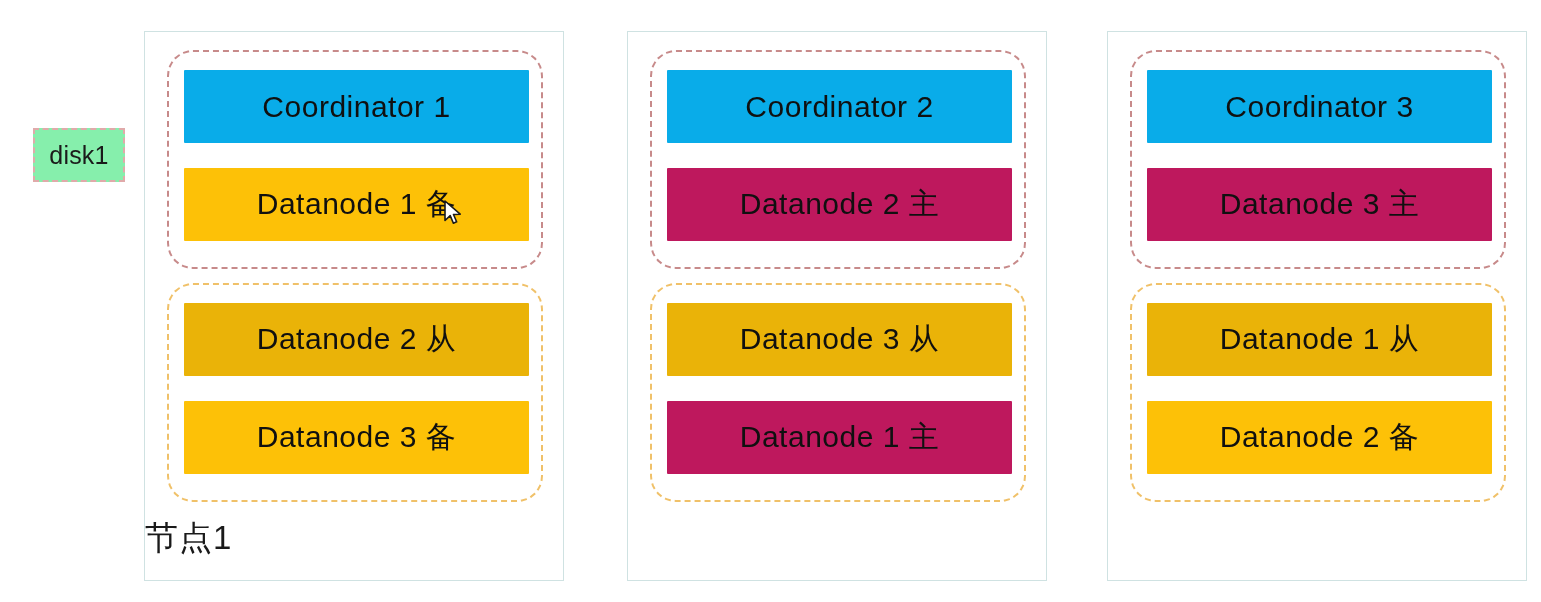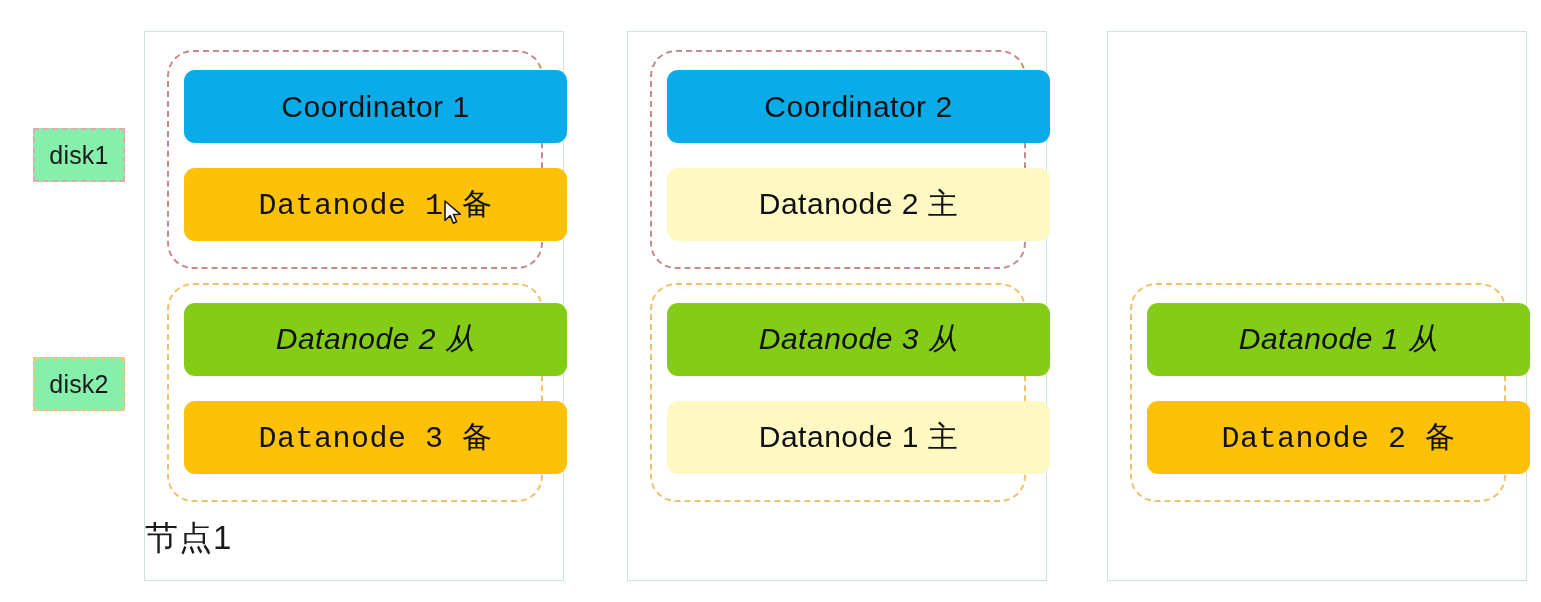--- a/index.html
+++ b/index.html
@@ -78,38 +78,38 @@
     top: 251px;
     height: 219px;
     border: 2px dashed #f0c169;
   }
 
   
   .svc {
     position: absolute;
     box-sizing: border-box;
     left: 15px;
-    width: 383px;
+    width: 345px;
     height: 73px;
-    border-radius: 11px;
+    border-radius: 1px;
     display: flex;
     align-items: center;
     justify-content: center;
     font-size: 30px;
     color: #101010;
     white-space: nowrap;
     letter-spacing: 0.5px;
   }
   .svc.slot-a { top: 18px; }
   .svc.slot-b { top: 116px; }
 
   .svc.blue   { background: #09ace9; }
-  .svc.yellow { background: #fdc107; font-family: Liberation Mono, monospace; }
-  .svc.green  { background: #84cc16; font-style: italic; }
-  .svc.red    { background: #fef9c3; }
+  .svc.yellow { background: #fdc107; }
+  .svc.green  { background: #eab308; }
+  .svc.red    { background: #be185d; }
 
   
   .node-caption {
     position: absolute;
     left: 0;
     right: 0;
     top: 484px;
     font-size: 33px;
     color: #1a1a1a;
     letter-spacing: 1px;
@@ -125,21 +125,20 @@
     pointer-events: none;
   }
 </style>
 </head>
 <body>
 
 <div id="diagram">
 
   <div class="disk-label disk1">disk1</div>
 
-  <div class="disk-label disk2">disk2</div>
 
   <div class="node-panel n1">
 
     <div class="disk-group g1">
       <div class="svc slot-a blue">Coordinator 1</div>
       <div class="svc slot-b yellow">Datanode 1 备</div>
     </div>
 
     <div class="disk-group g2">
       <div class="svc slot-a green">Datanode 2 从</div>
@@ -158,20 +157,24 @@
 
     <div class="disk-group g2">
       <div class="svc slot-a green">Datanode 3 从</div>
       <div class="svc slot-b red">Datanode 1 主</div>
     </div>
 
   </div>
 
   <div class="node-panel n3">
 
+    <div class="disk-group g1">
+      <div class="svc slot-a blue">Coordinator 3</div>
+      <div class="svc slot-b red">Datanode 3 主</div>
+    </div>
 
     <div class="disk-group g2">
       <div class="svc slot-a green">Datanode 1 从</div>
       <div class="svc slot-b yellow">Datanode 2 备</div>
     </div>
 
   </div>
 
   <div id="cursor">
     <svg width="20" height="28" viewBox="0 0 20 28" xmlns="http://www.w3.org/2000/svg">

